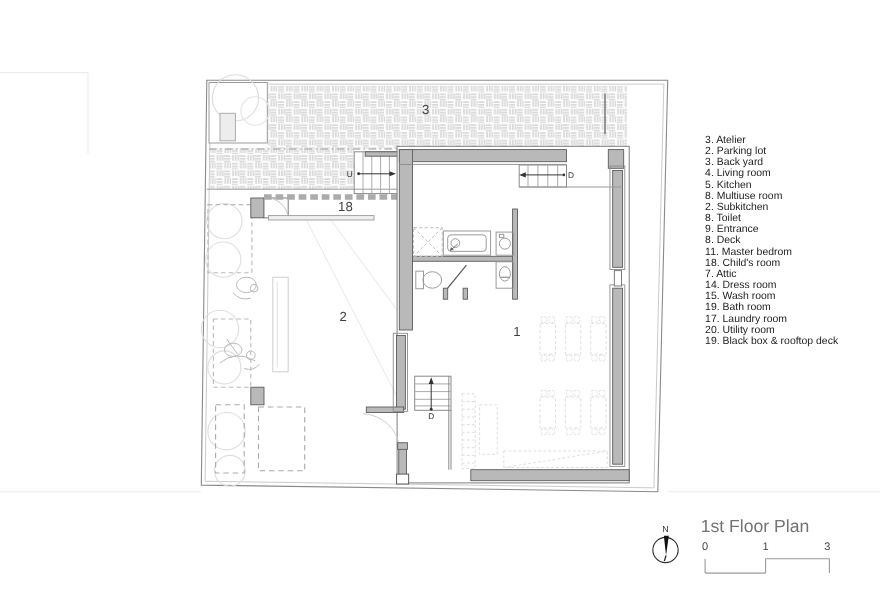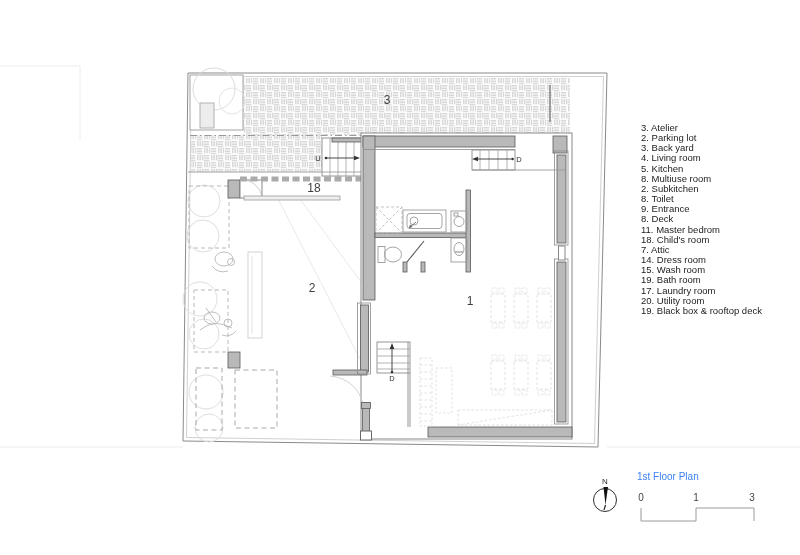--- a/index.html
+++ b/index.html
@@ -1,21 +1,21 @@
 <!DOCTYPE html>
 <html><head>
 <meta charset="utf-8">
 <style>
   html,body{margin:0;padding:0;background:#ffffff;}
   body{width:800px;height:555px;font-family:"Liberation Sans",sans-serif;position:relative;overflow:hidden;}
   .stage{position:absolute;left:0;top:0;width:800px;height:555px;}
   svg{position:absolute;left:0;top:0;}
   .legend{position:absolute;left:641px;top:123px;color:#1c1c1c;font-size:9.5px;line-height:10.15px;letter-spacing:0;}
   .legend-item{white-space:nowrap;}
-  .titleblock-title{position:absolute;left:637px;top:471px;font-size:10px;color:#3b82f6;}
+  .titleblock-title{position:absolute;left:637px;top:471px;font-size:16px;color:#737373;}
   .scale-num{position:absolute;top:492px;font-size:10px;color:#444;width:14px;text-align:center;}
   .sn0{left:634px;} .sn1{left:689px;} .sn3{left:745px;}
 </style>
 </head>
 <body>
 
 <div class="stage">
 
 <svg width="800" height="555" viewBox="0 0 800 555">
   <defs>

